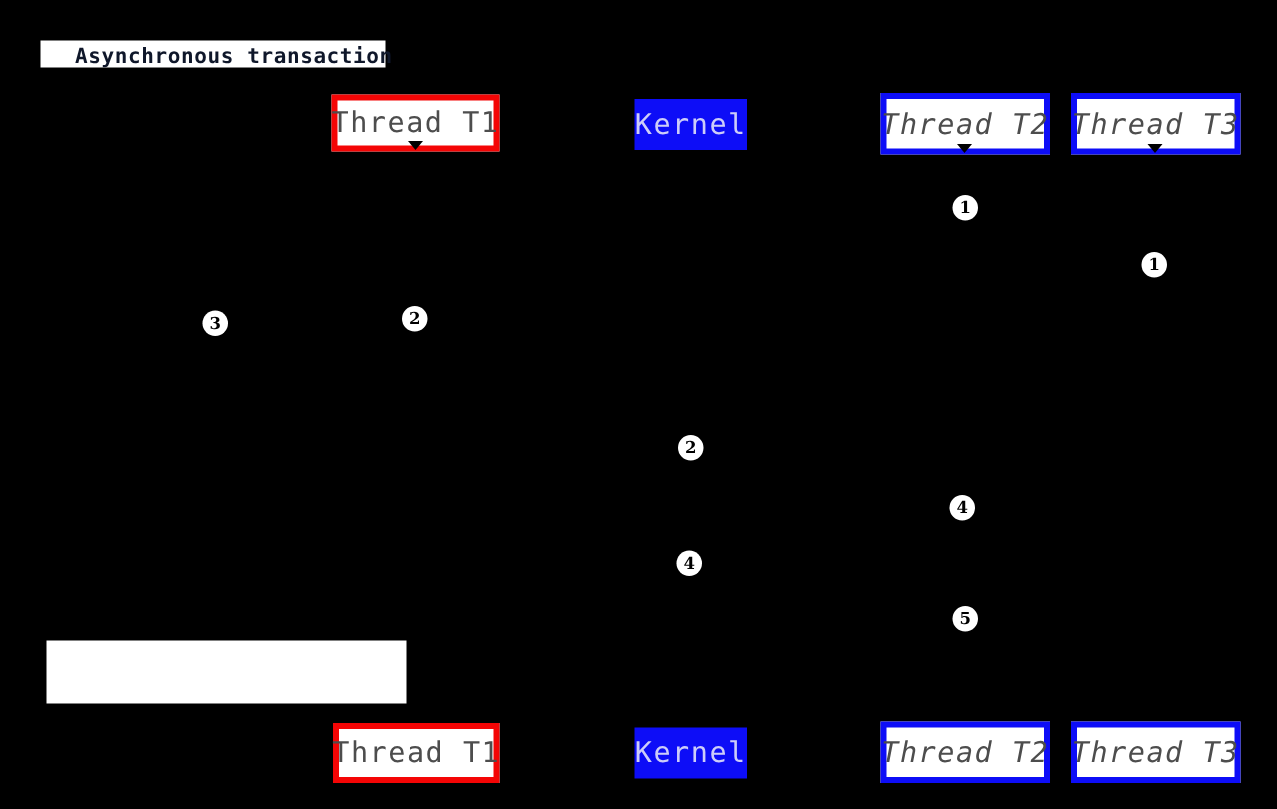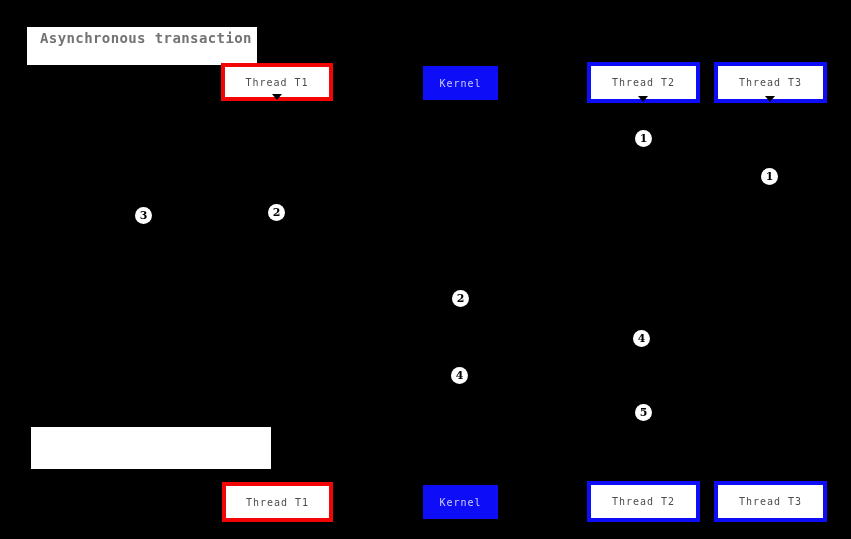--- a/index.html
+++ b/index.html
@@ -2,31 +2,31 @@
 <html style="--red: #f40505; --blue: #0d0df7; --kernel-text: #cdcdf9; --actor-text: #4d4d4d; --note-border: #888888;"><head>
 <meta charset="utf-8">
 <style>
   html,body{margin:0;padding:0;background:#000;}
   .canvas{
     position:relative;width:851px;height:539px;background:#000;overflow:hidden;
     font-family:"DejaVu Sans Mono",monospace;
   }
   .abs{position:absolute;box-sizing:border-box;}
   .title-box{
-    left:27px;top:27px;width:230px;height:38px;background:#fff;color:#737373;
-    font-weight:bold;font-size:14px;letter-spacing:.4px;line-height:22px;padding-left:13px;
+    left:27px;top:27px;width:230px;height:18px;background:#fff;color:#0f172a;
+    font-weight:bold;font-size:14px;letter-spacing:.4px;line-height:22px;padding-left:23px;
     white-space:nowrap;
   }
   .actor{
     background:#fff;color:var(--actor-text,#4d4d4d);
     display:flex;align-items:center;justify-content:center;
-    font-size:10px;letter-spacing:1px;white-space:nowrap;
+    font-size:19px;letter-spacing:1px;white-space:nowrap;
   }
   .actor.red{border:4px solid var(--red,#f40505);}
-  .actor.blue{border:4px solid var(--blue,#0d0df7);}
+  .actor.blue{border:4px solid var(--blue,#0d0df7);font-style:italic;}
   .actor.kernel{background:var(--blue,#0d0df7);color:var(--kernel-text,#cdcdf9);border:none;text-align:center;}
   .t1-top{left:221px;top:63px;width:112px;height:38px;}
   .kernel-top{left:423px;top:66px;width:75px;height:34px;}
   .t2-top{left:587px;top:62px;width:113px;height:41px;}
   .t3-top{left:714px;top:62px;width:113px;height:41px;}
   .t1-bot{left:222px;top:482px;width:111px;height:40px;}
   .kernel-bot{left:423px;top:485px;width:75px;height:34px;}
   .t2-bot{left:587px;top:481px;width:113px;height:41px;}
   .t3-bot{left:714px;top:481px;width:113px;height:41px;}
   .note{

